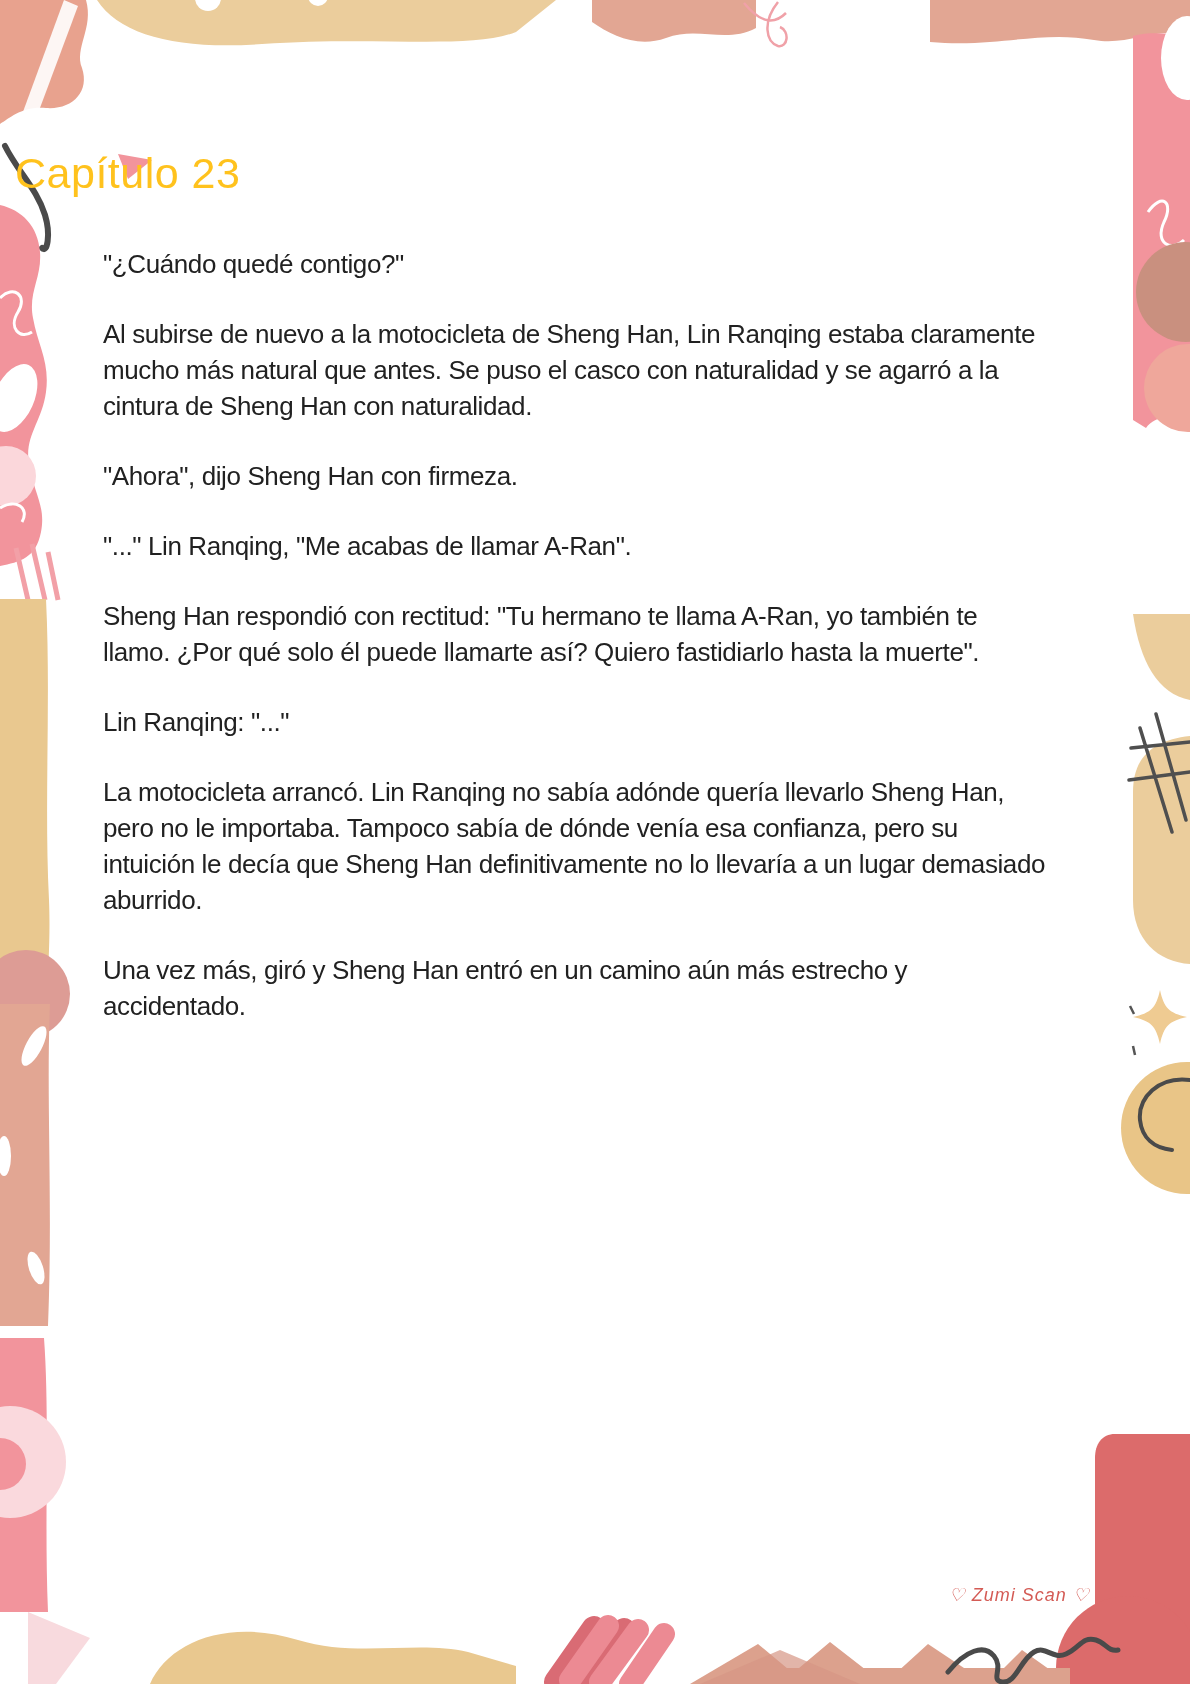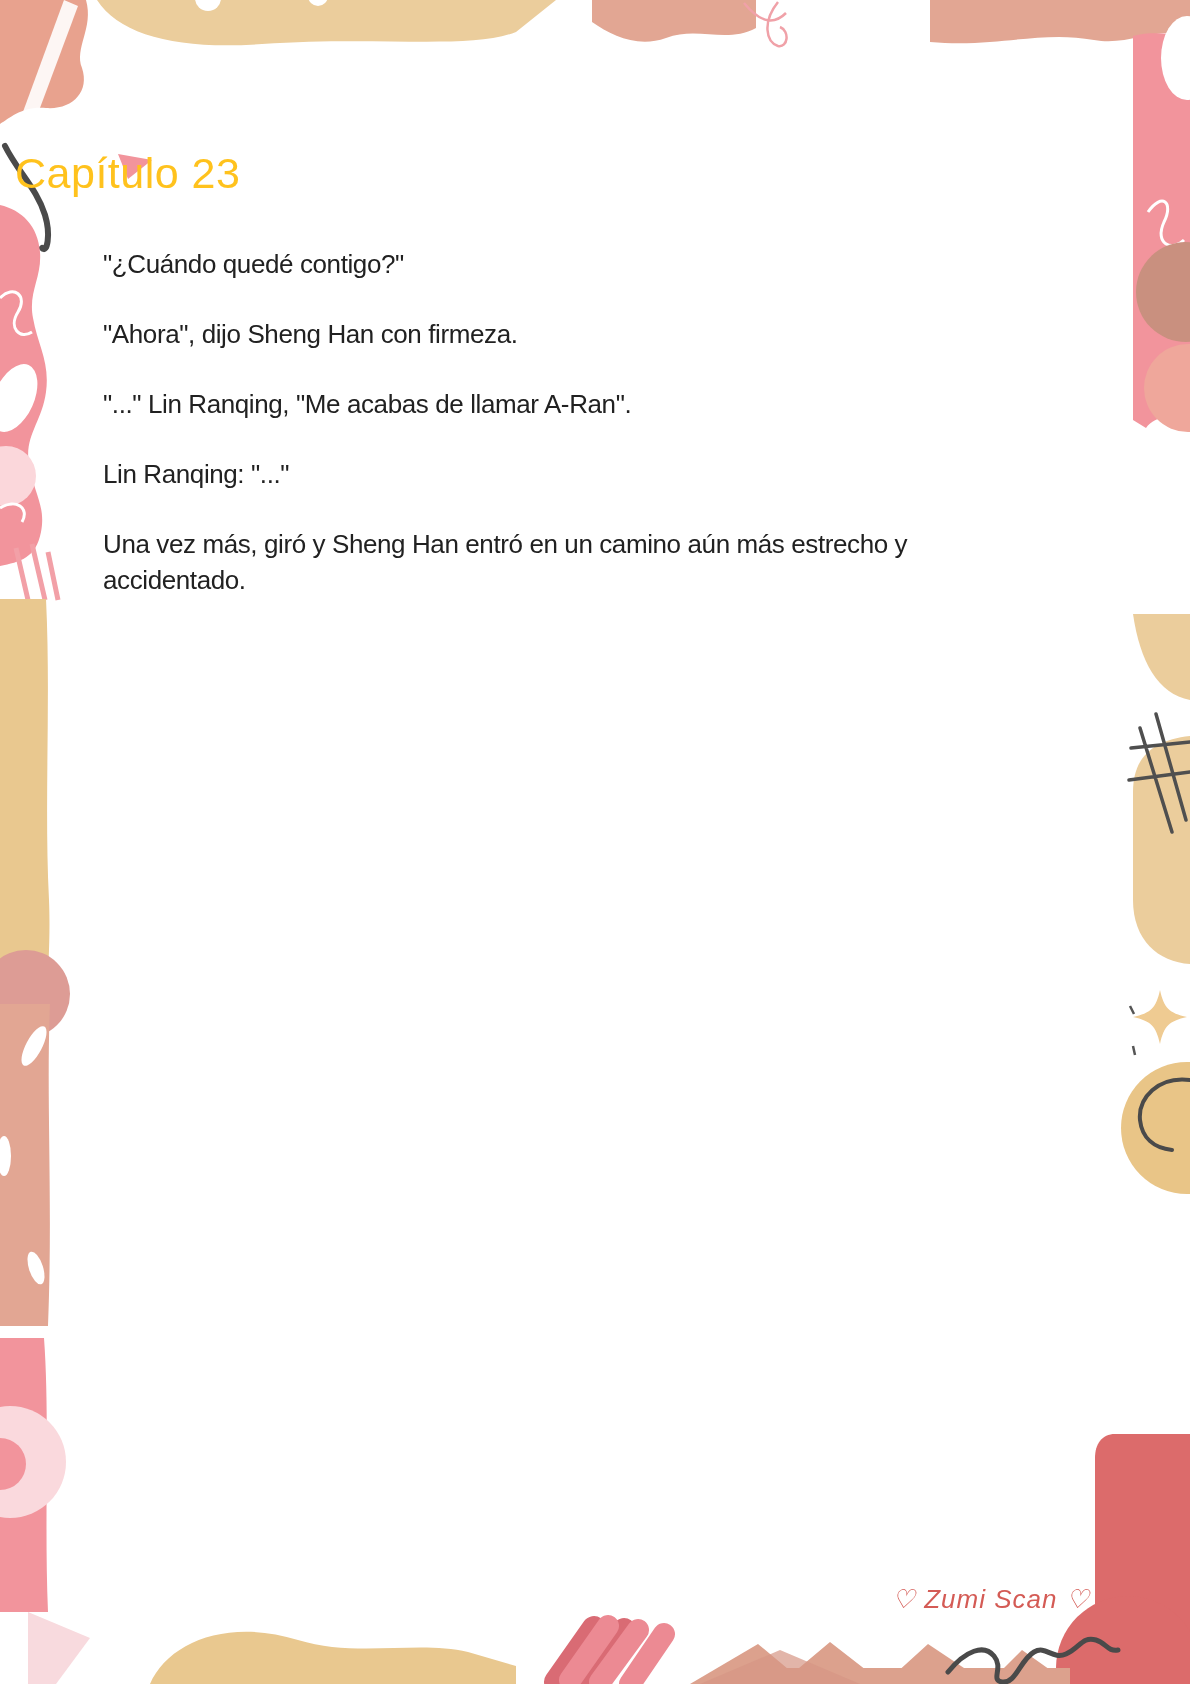--- a/index.html
+++ b/index.html
@@ -22,21 +22,21 @@
     color:var(--c-title,#FFC21D);
   }
   .content{
     position:absolute;left:103px;top:246px;width:945px;
     color:var(--c-body-text,#212121);
     font-size:26px;line-height:36px;letter-spacing:-0.4px;
   }
   .content p{margin:0 0 34px 0;}
   .watermark{
     position:absolute;top:1584px;right:100px;
-    font-size:26px;font-style:italic;
+    font-size:18px;font-style:italic;
     color:var(--c-watermark,#D45B55);
     letter-spacing:1px;
   }
 </style>
 </head>
 <body>
 
 <div class="page">
 
   <svg class="border-art" viewBox="0 0 1190 1684" aria-hidden="true">
@@ -100,21 +100,24 @@
       <rect x="780" y="1668" width="290" height="16" fill="#DCA18D"></rect>
       <path d="M700,1684 L780,1650 L860,1684 Z" fill="#D59684" opacity="0.7"></path>
       <path d="M948,1672 C966,1650 984,1644 994,1656 C1004,1668 990,1680 1002,1682 C1016,1684 1020,1660 1034,1652 C1046,1645 1052,1660 1066,1654 C1080,1648 1082,1636 1096,1640 C1106,1643 1108,1652 1118,1650" fill="none" style="stroke:var(--c-doodle-gray)" stroke-width="5" stroke-linecap="round"></path>
     </g>
   </svg>
 
   <h1 class="title">Capítulo 23</h1>
 
   <div class="content">
       <p>"¿Cuándo quedé contigo?"</p>
+      <p>Al subirse de nuevo a la motocicleta de Sheng Han, Lin Ranqing estaba claramente mucho más natural que antes. Se puso el casco con naturalidad y se agarró a la cintura de Sheng Han con naturalidad.</p>
       <p>"Ahora", dijo Sheng Han con firmeza.</p>
       <p>"..." Lin Ranqing, "Me acabas de llamar A-Ran".</p>
+      <p>Sheng Han respondió con rectitud: "Tu hermano te llama A-Ran, yo también te llamo. ¿Por qué solo él puede llamarte así? Quiero fastidiarlo hasta la muerte".</p>
       <p>Lin Ranqing: "..."</p>
+      <p>La motocicleta arrancó. Lin Ranqing no sabía adónde quería llevarlo Sheng Han, pero no le importaba. Tampoco sabía de dónde venía esa confianza, pero su intuición le decía que Sheng Han definitivamente no lo llevaría a un lugar demasiado aburrido.</p>
       <p>Una vez más, giró y Sheng Han entró en un camino aún más estrecho y accidentado.</p>
     </div>
 
   <div class="watermark">♡ Zumi Scan ♡</div>
 
 </div>
 
 </body></html>

